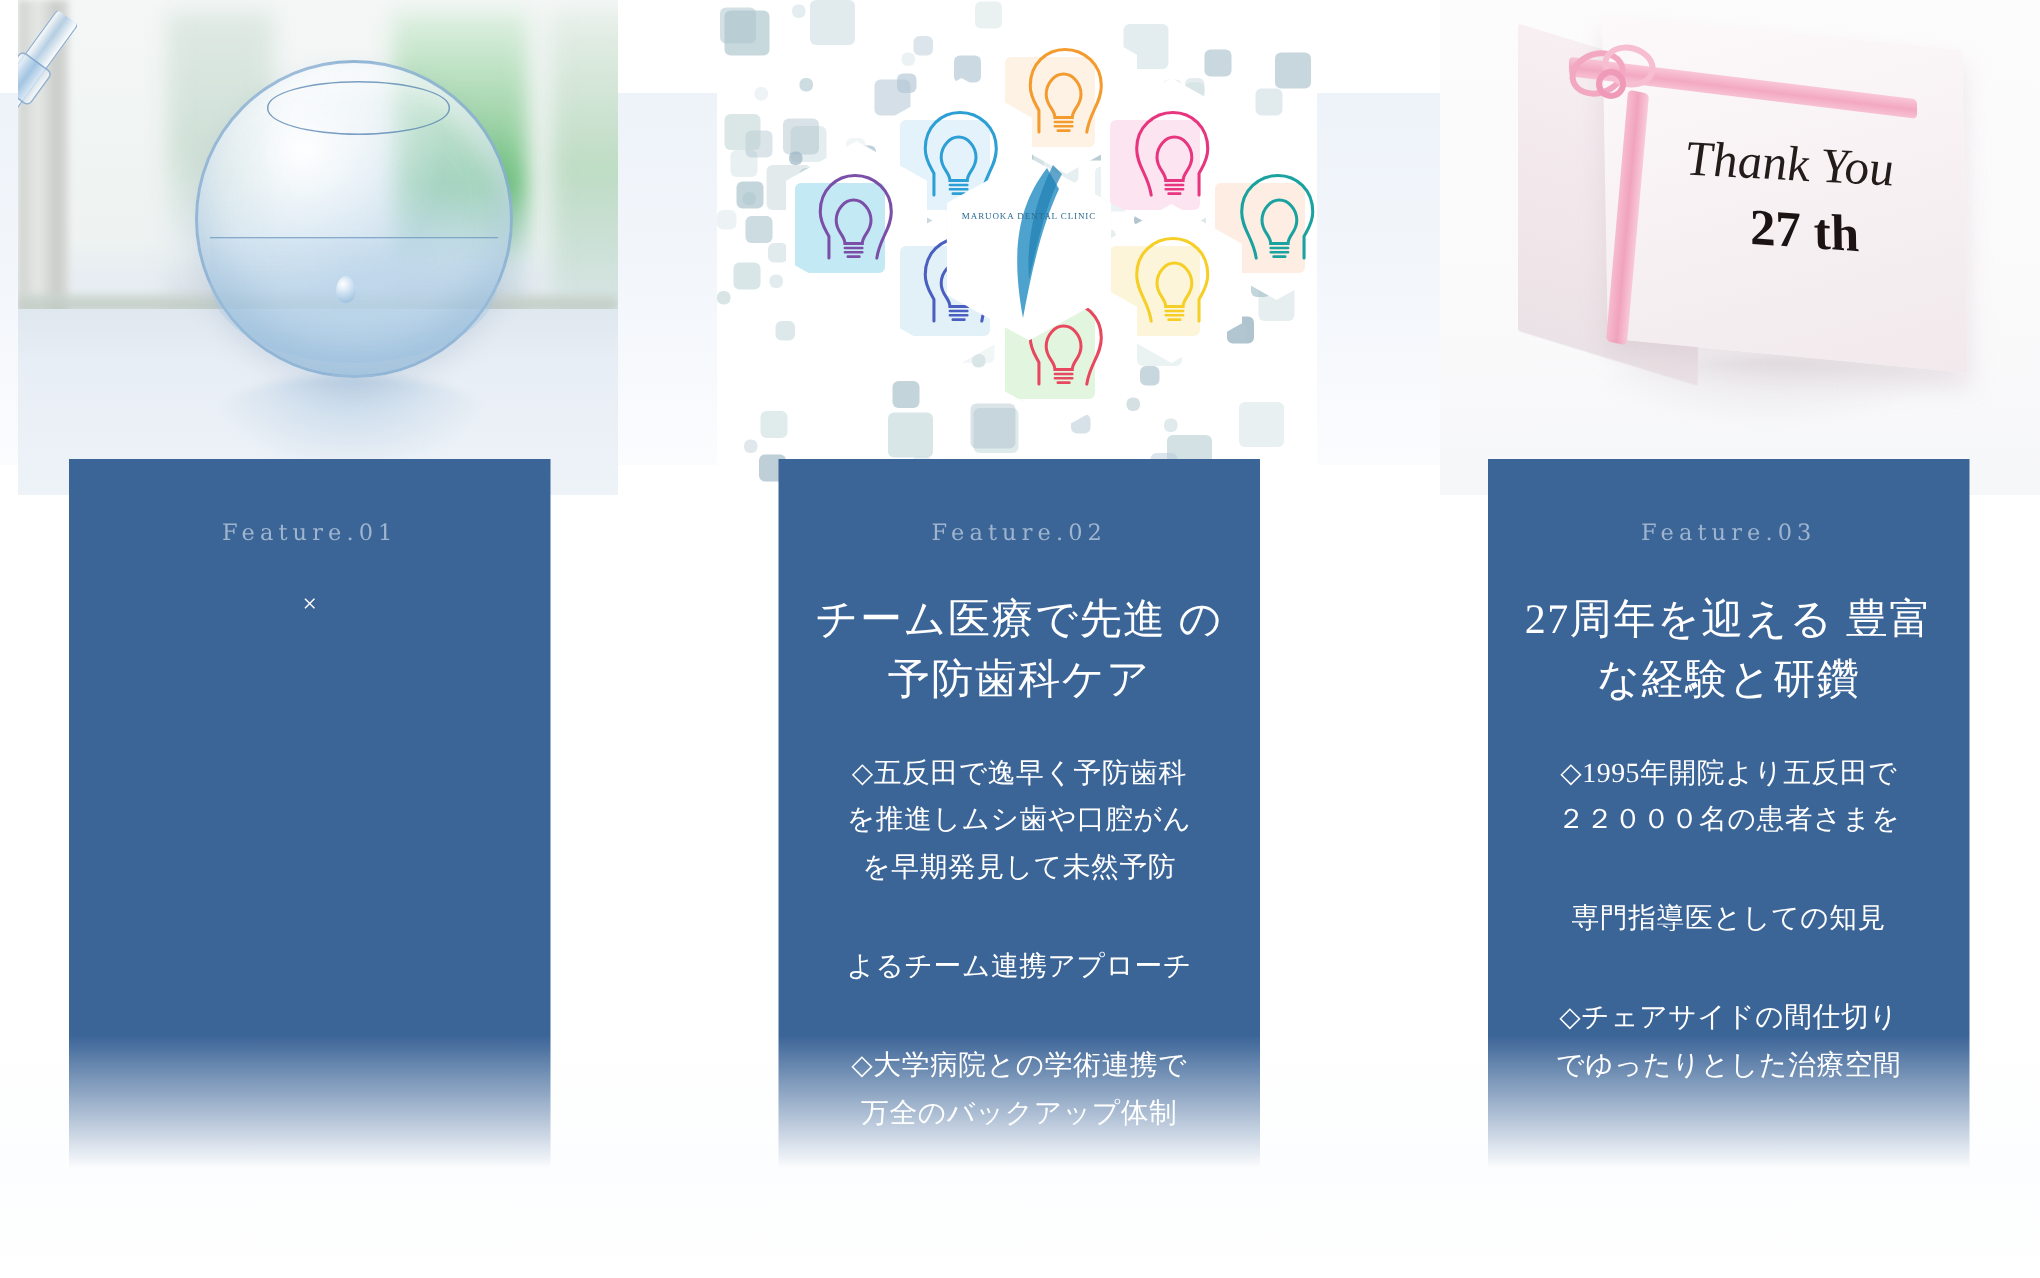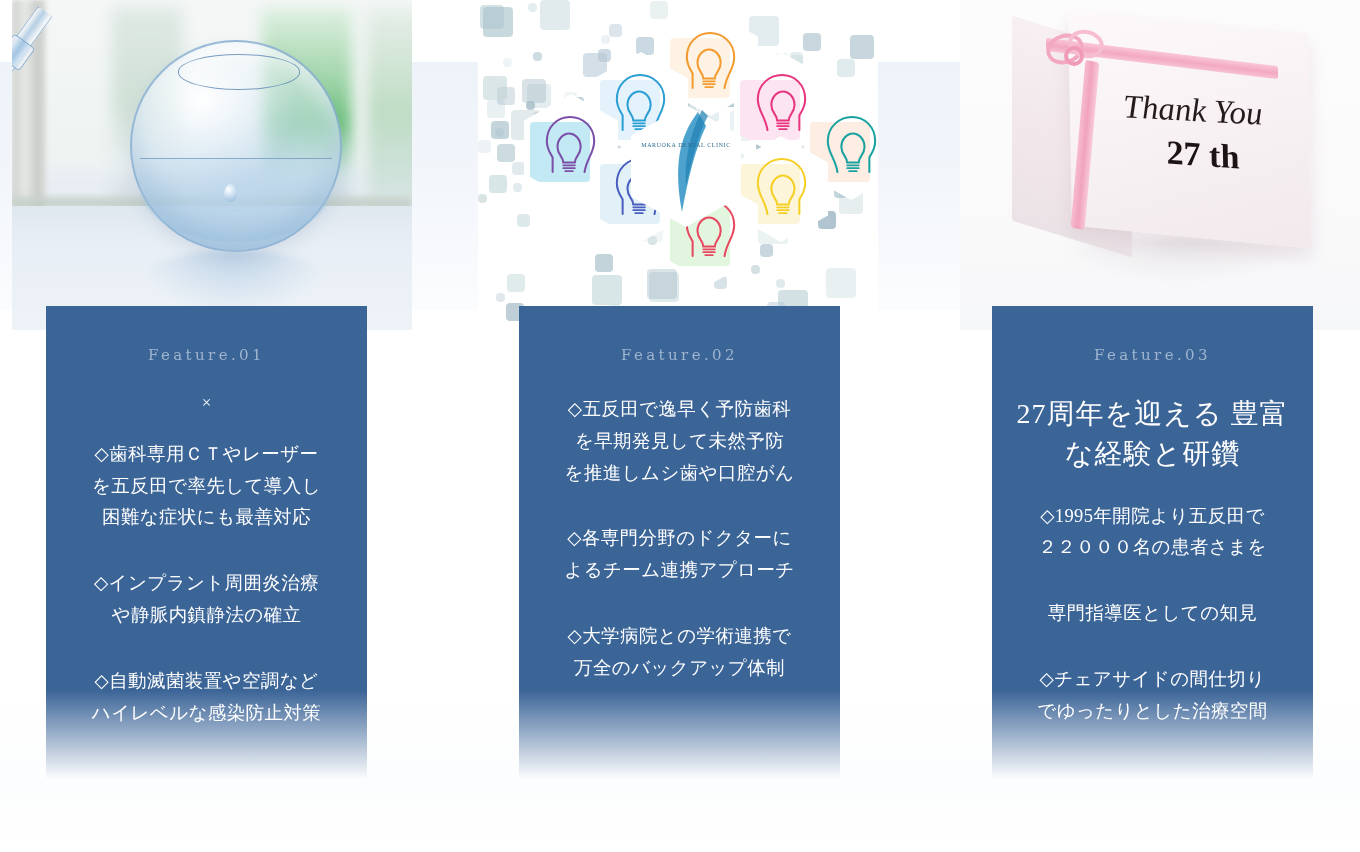--- a/index.html
+++ b/index.html
@@ -393,47 +393,35 @@
         <div class="num" style="font-size:34px;font-weight:bold;">27 th</div>
       </div>
     </div>
   </div>
 
   <div class="card k1">
     <div class="eyebrow">Feature.01</div>
     <div class="card-title">
       <span class="x">×</span>
     </div>
-    <ul class="blurbs">
-        <li class="blurb">
-          <span>◇歯科専用ＣＴやレーザー</span>
-          <span>を五反田で率先して導入し</span>
-          <span>困難な症状にも最善対応</span>
-        </li>
-        <li class="blurb">
-          <span>◇インプラント周囲炎治療</span>
-          <span>や静脈内鎮静法の確立</span>
-        </li>
-        <li class="blurb">
-          <span>◇自動滅菌装置や空調など</span>
-          <span>ハイレベルな感染防止対策</span>
-        </li>
-      </ul>
   </div>
 
   <div class="card k2">
     <div class="eyebrow">Feature.02</div>
+    <div class="card-title">
+      <span>チーム医療で先進</span>
+      <span>の予防歯科ケア</span>
+    </div>
     <ul class="blurbs">
         <li class="blurb">
           <span>◇五反田で逸早く予防歯科</span>
+          <span>を推進しムシ歯や口腔がん</span>
           <span>を早期発見して未然予防</span>
-          <span>を推進しムシ歯や口腔がん</span>
-        </li>
-        <li class="blurb">
-          <span>◇各専門分野のドクターに</span>
+        </li>
+        <li class="blurb">
           <span>よるチーム連携アプローチ</span>
         </li>
         <li class="blurb">
           <span>◇大学病院との学術連携で</span>
           <span>万全のバックアップ体制</span>
         </li>
       </ul>
   </div>
 
   <div class="card k3">

